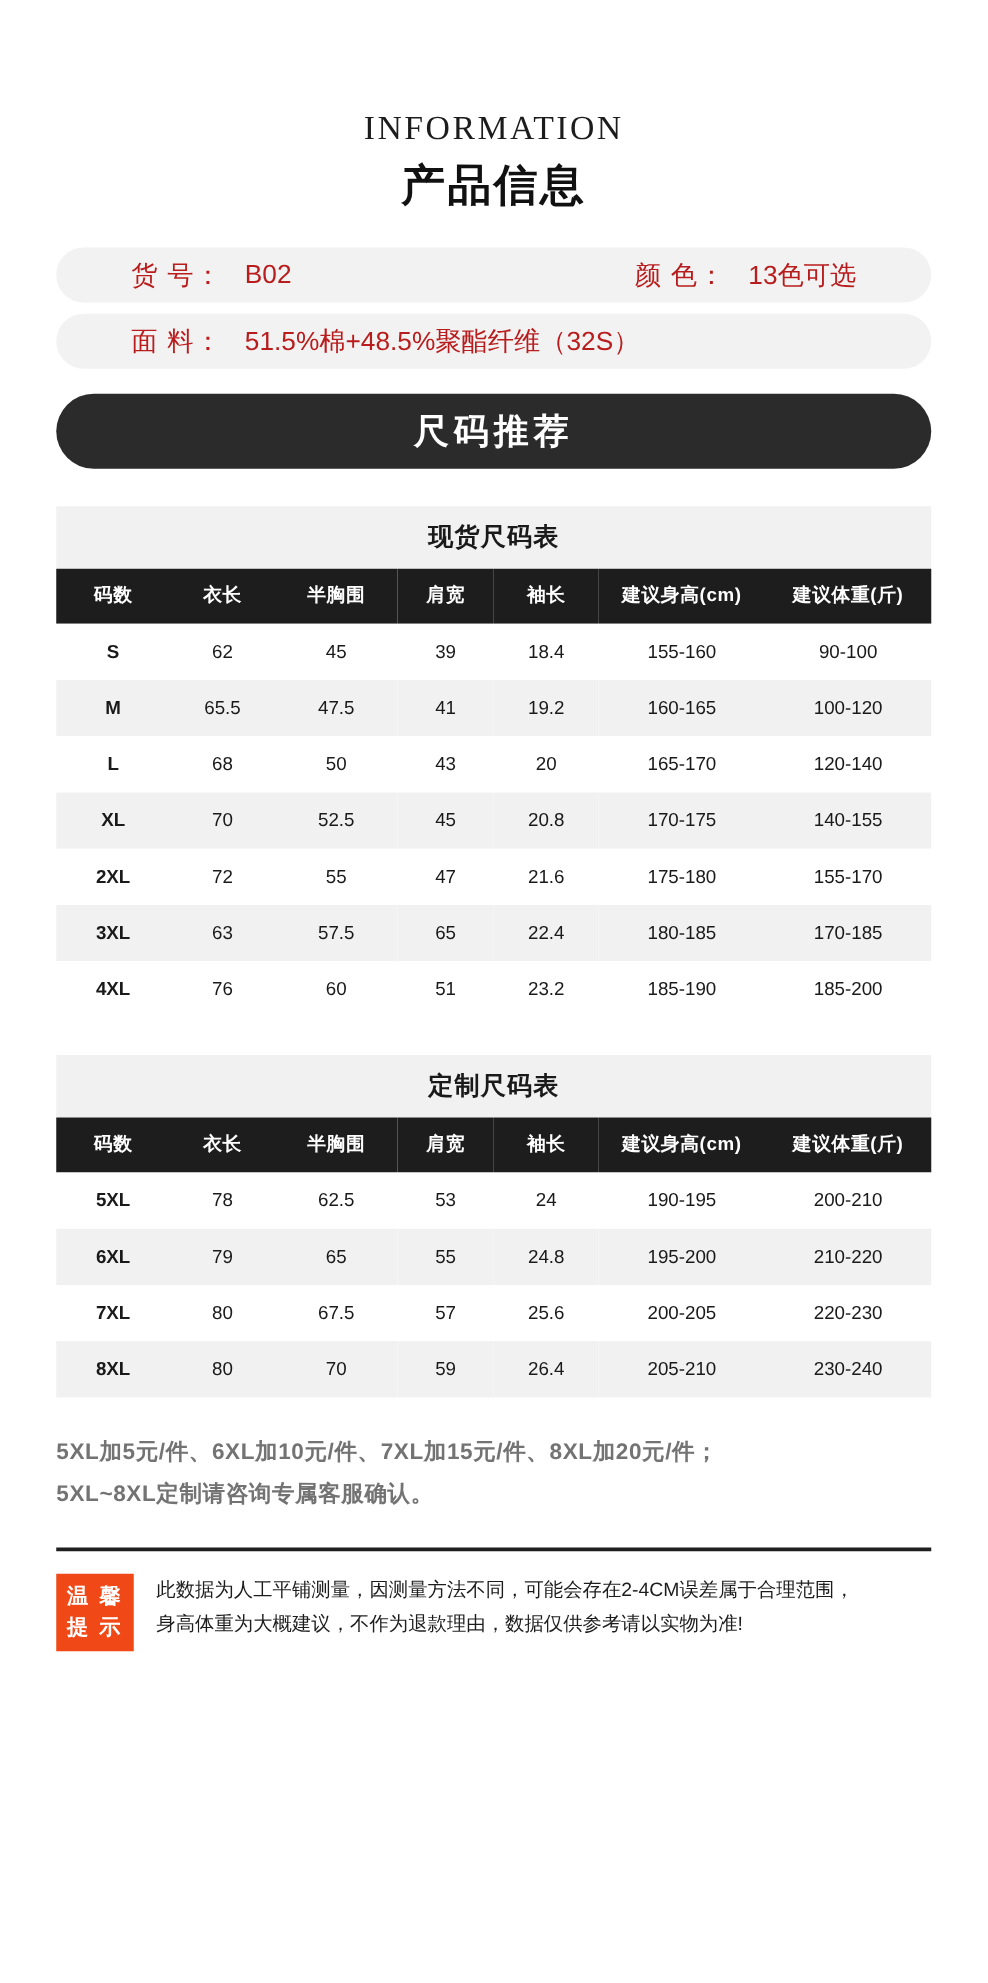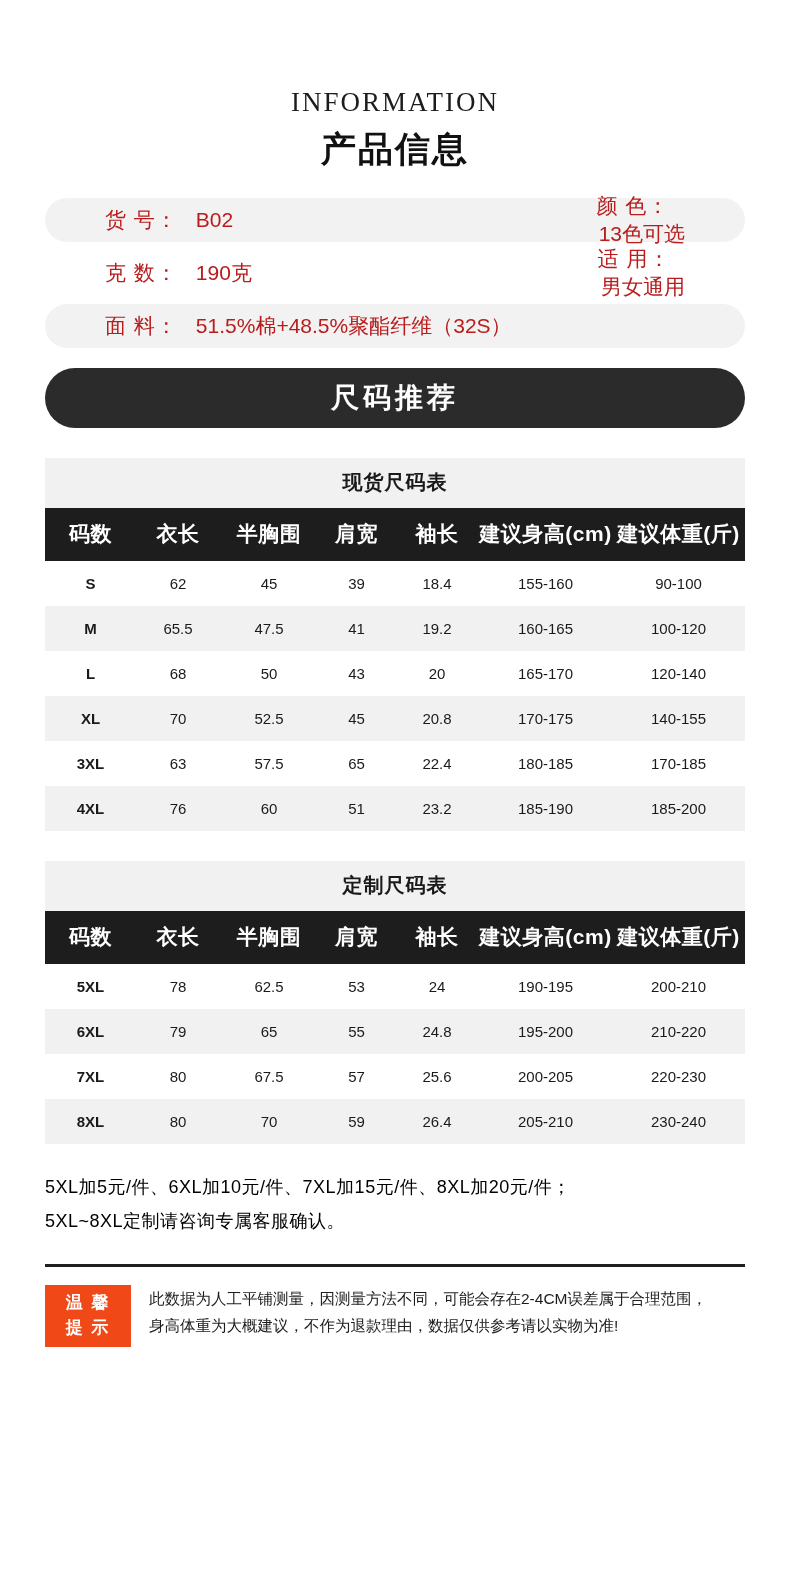--- a/index.html
+++ b/index.html
@@ -69,21 +69,20 @@
     align-items: center;
     white-space: nowrap;
   }
   .info-row .pair.left {
     flex: 0 0 auto;
     padding-left: 24px;
   }
   .info-row .pair.right {
     margin-left: auto;
     padding-right: 24px;
-    flex-direction: column;
   }
   .info-row .pair.full {
     padding-left: 24px;
   }
   .info-label {
     font-weight: normal;
     letter-spacing: 1px;
   }
   .info-value {
     font-weight: normal;
@@ -119,21 +118,21 @@
     letter-spacing: 1px;
   }
   table.size-table {
     width: 100%;
     border-collapse: collapse;
     table-layout: fixed;
   }
   table.size-table thead th {
     background: #1d1d1d;
     color: #ffffff;
-    font-size: 21px;
+    font-size: 15px;
     font-weight: bold;
     padding: 12px 0 13px;
     text-align: center;
     letter-spacing: 0.5px;
   }
   table.size-table tbody td {
     font-size: 15px;
     text-align: center;
     padding: 14px 0;
     color: #1a1a1a;
@@ -153,39 +152,39 @@
   col.c2 { width: 14%; }
   col.c3 { width: 11%; }
   col.c4 { width: 12%; }
   col.c5 { width: 19%; }
   col.c6 { width: 19%; }
 
   
   .notes {
     margin-top: 26px;
     font-size: 18px;
-    font-weight: normal;
-    color: #000000;
+    font-weight: bold;
+    color: #737373;
     line-height: 1.9;
     letter-spacing: 0.5px;
   }
 
   
   .tip-divider {
     margin-top: 26px;
     border-top: 3px solid #1f1f1f;
   }
   .tip-box {
     margin-top: 18px;
     display: flex;
     align-items: flex-start;
   }
   .tip-badge {
     flex: 0 0 auto;
-    width: 86px;
+    width: 62px;
     background: #f04816;
     color: #ffffff;
     text-align: center;
     font-size: 17px;
     font-weight: bold;
     line-height: 1.45;
     padding: 6px 0 7px;
     letter-spacing: 2px;
   }
   .tip-text {
@@ -214,30 +213,20 @@
       <div class="pair left">
         <span class="info-label">货 号：</span>
         <span class="info-value">B02</span>
       </div>
       <div class="pair right">
         <span class="info-label">颜 色：</span>
         <span class="info-value">13色可选</span>
       </div>
     </div>
 
-    <div class="info-row plain">
-      <div class="pair left">
-        <span class="info-label">克 数：</span>
-        <span class="info-value">190克</span>
-      </div>
-      <div class="pair right">
-        <span class="info-label">适 用：</span>
-        <span class="info-value">男女通用</span>
-      </div>
-    </div>
 
     <div class="info-row shaded">
       <div class="pair full">
         <span class="info-label">面 料：</span>
         <span class="info-value">51.5%棉+48.5%聚酯纤维（32S）</span>
       </div>
     </div>
 
   </div>
 
@@ -297,20 +286,29 @@
         <tr>
           <td class="code">XL</td>
           <td>70</td>
           <td>52.5</td>
           <td>45</td>
           <td>20.8</td>
           <td>170-175</td>
           <td>140-155</td>
         </tr>
         <tr>
+          <td class="code">2XL</td>
+          <td>72</td>
+          <td>55</td>
+          <td>47</td>
+          <td>21.6</td>
+          <td>175-180</td>
+          <td>155-170</td>
+        </tr>
+        <tr>
           <td class="code">3XL</td>
           <td>63</td>
           <td>57.5</td>
           <td>65</td>
           <td>22.4</td>
           <td>180-185</td>
           <td>170-185</td>
         </tr>
         <tr>
           <td class="code">4XL</td>

